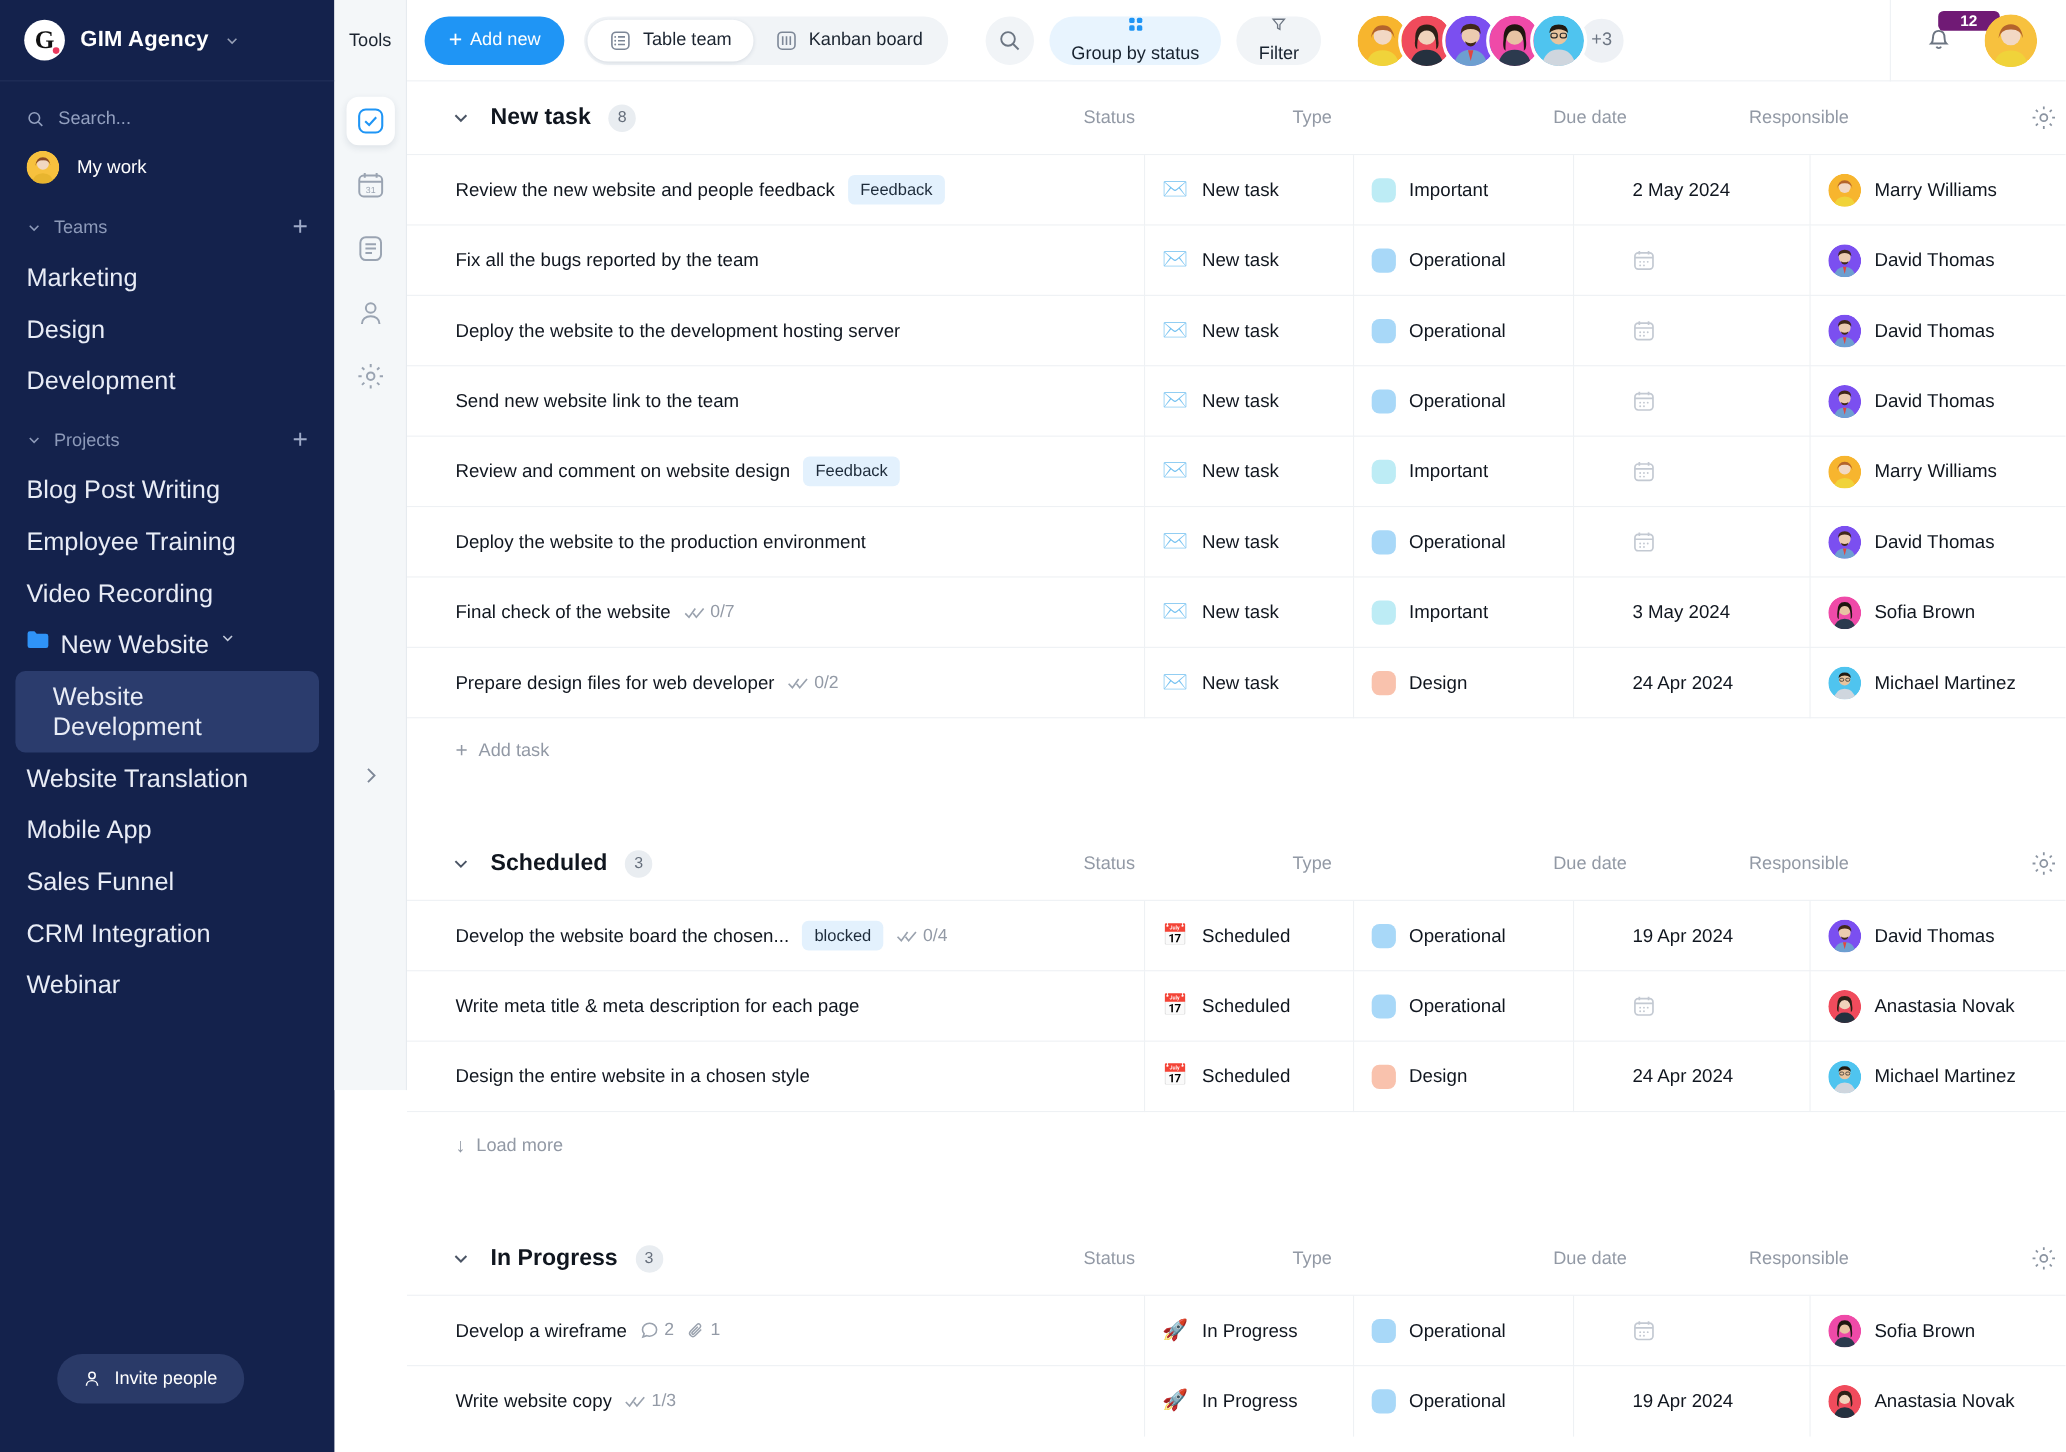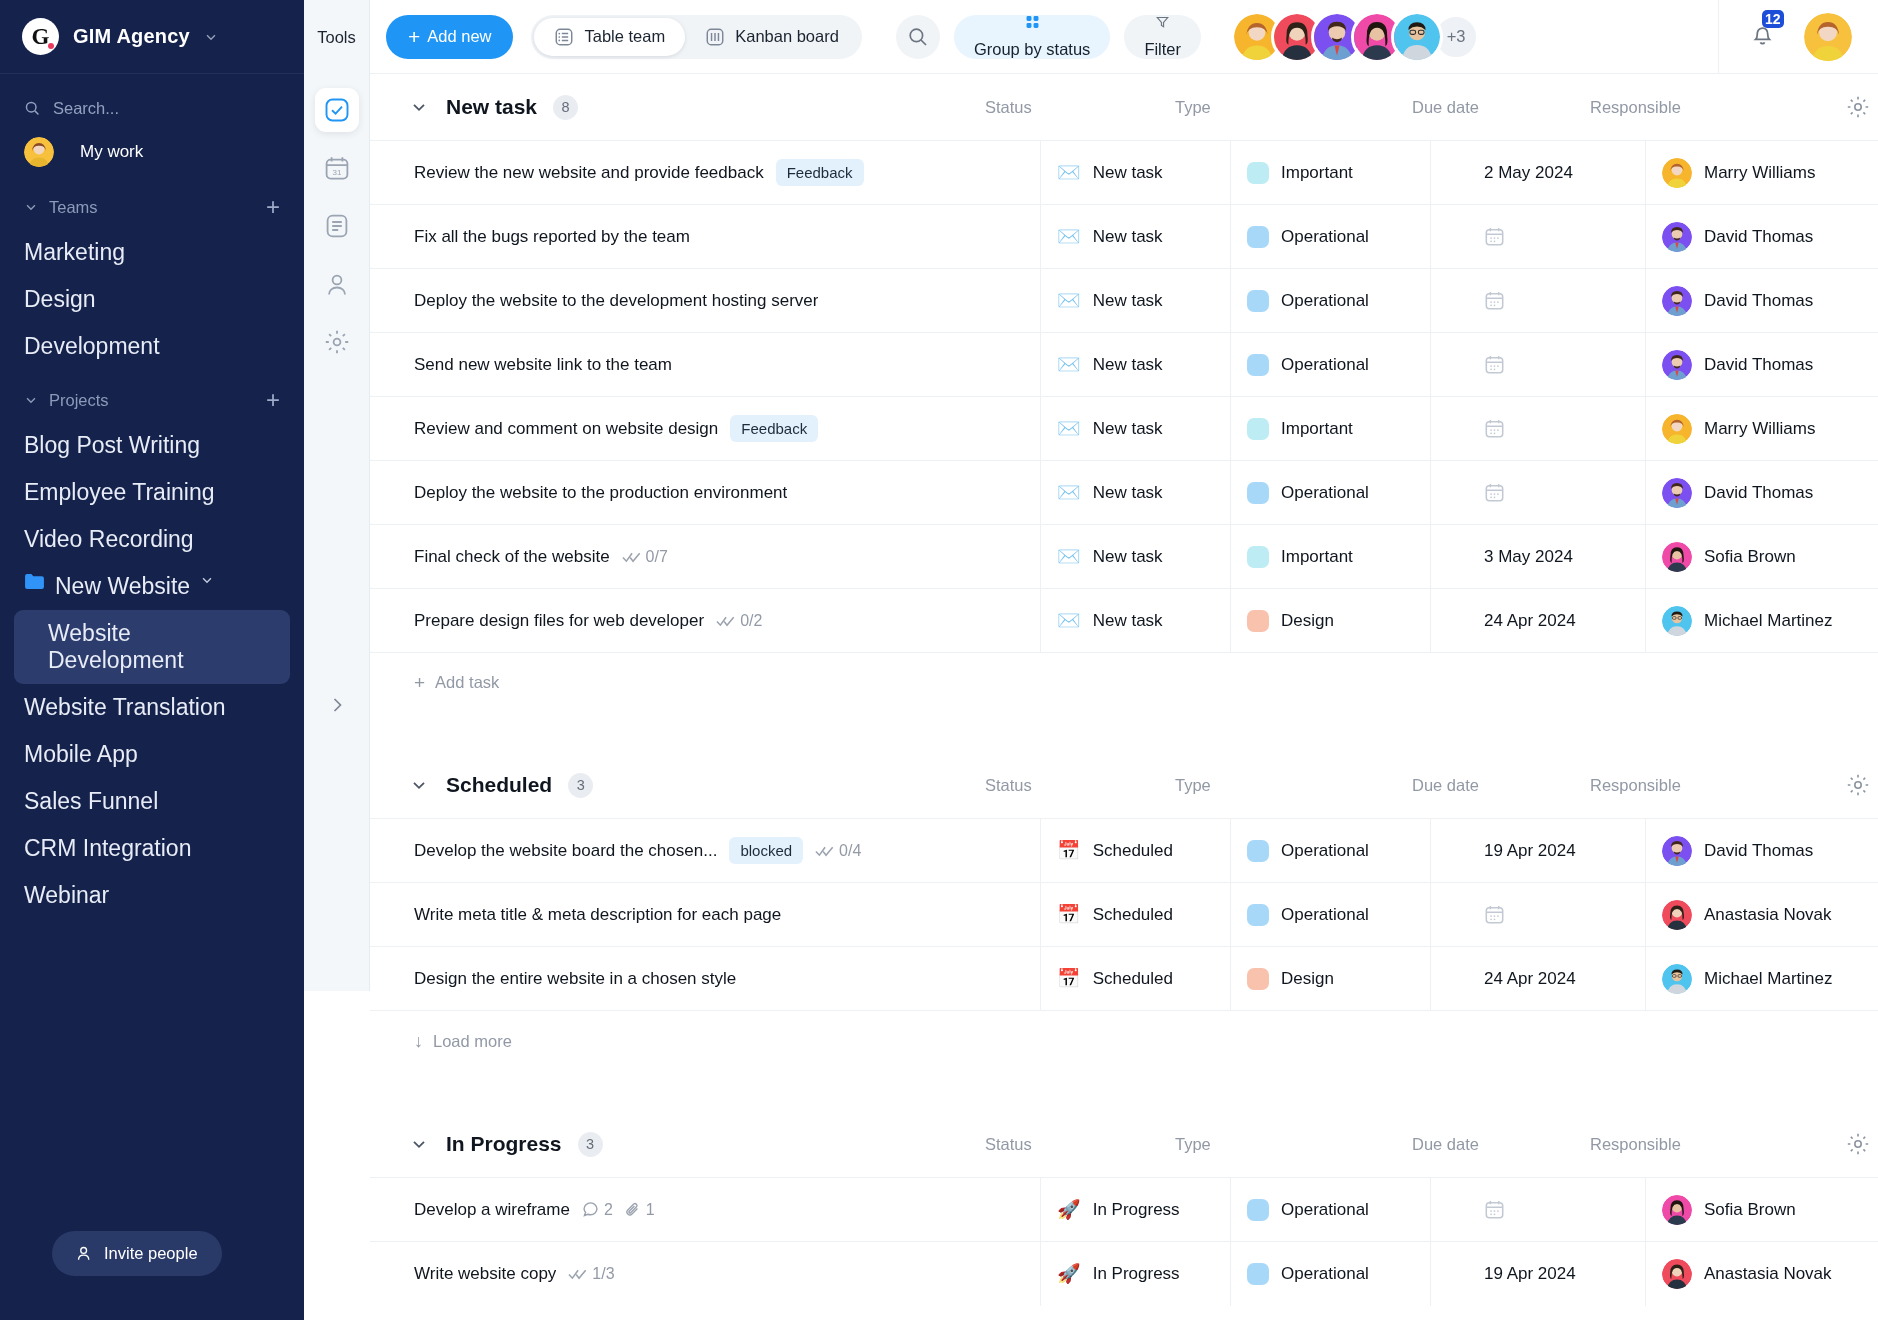--- a/index.html
+++ b/index.html
@@ -39,21 +39,21 @@
 
   .side-scroll { flex: 1; overflow: hidden; padding-top: 16px; }
 
   .search-row {
     display: flex; align-items: center; gap: 12px;
     padding: 9px 24px; color: #93a0bf; font-size: 16.5px;
   }
   .search-row svg { flex: 0 0 17px; }
 
   .mywork {
-    display: flex; align-items: center; gap: 26px;
+    display: flex; align-items: center; gap: 16px;
     padding: 10px 24px; font-size: 17px;
   }
   .ava { border-radius: 50%; flex: none; position: relative; overflow: hidden; }
   .ava svg { display: block; }
 
   .sec-head {
     display: flex; align-items: center; gap: 11px;
     padding: 18px 24px 10px 24px; color: #8d9ab9; font-size: 16.5px;
   }
   .sec-head .plus { margin-left: auto; font-size: 24px; line-height: 1; color: #9fabc8; font-weight: 300; }
@@ -141,22 +141,22 @@
     width: 46px; height: 46px; border-radius: 50%; background: #eef1f5;
     display: inline-flex; align-items: center; justify-content: center;
     color: #6c7582; font-size: 16.5px; margin-left: -10px; border: 3px solid #fff;
   }
   .topright {
     margin-left: auto; display: flex; align-items: center; gap: 28px;
     padding: 0 26px 0 30px; height: 74px; border-left: 1px solid #eef1f4;
   }
   .bellwrap { position: relative; color: #6c7582; cursor: pointer; }
   .badge {
-    position: absolute; top: -11px; left: 13px; background: #1d4ed8; color: #fff;
-    border-radius: 5px; font-size: 14px; padding: 1px 3px; font-weight: 600;
+    position: absolute; top: -11px; left: 13px; background: #701a75; color: #fff;
+    border-radius: 5px; font-size: 14px; padding: 1px 20px; font-weight: 600;
   }
 
   
   .board { flex: 1; overflow: hidden; }
 
   .grp-head {
     display: flex; align-items: center;
     height: 66px; padding-left: 40px;
   }
   .grp-caret { color: #4b5565; margin-right: 18px; display:flex; }
@@ -499,21 +499,21 @@
             <div class="c-gear gear">
               <svg width="24" height="24" viewBox="0 0 24 24" fill="none" stroke="#8b94a1" stroke-width="1.6">
                 <circle cx="12" cy="12" r="3.2"></circle>
                 <path d="M12 1.8v2.6M12 19.6v2.6M22.2 12h-2.6M4.4 12H1.8M19.2 4.8 17.4 6.6M6.6 17.4 4.8 19.2M19.2 19.2 17.4 17.4M6.6 6.6 4.8 4.8"></path>
               </svg>
             </div>
           </div>
         </div>
         <div class="row">
           <div class="cell-name">
-            <span class="tname">Review the new website and provide feedback</span>
+            <span class="tname">Review the new website and people feedback</span>
             <span class="tag">Feedback</span>
           </div>
           <div class="cell c-status">
             <span class="sdot">✉️</span>
             <span>New task</span>
           </div>
           <div class="cell c-type">
             <span class="tdot" style="background:#bdecf5"></span>
             <span>Important</span>
           </div>

